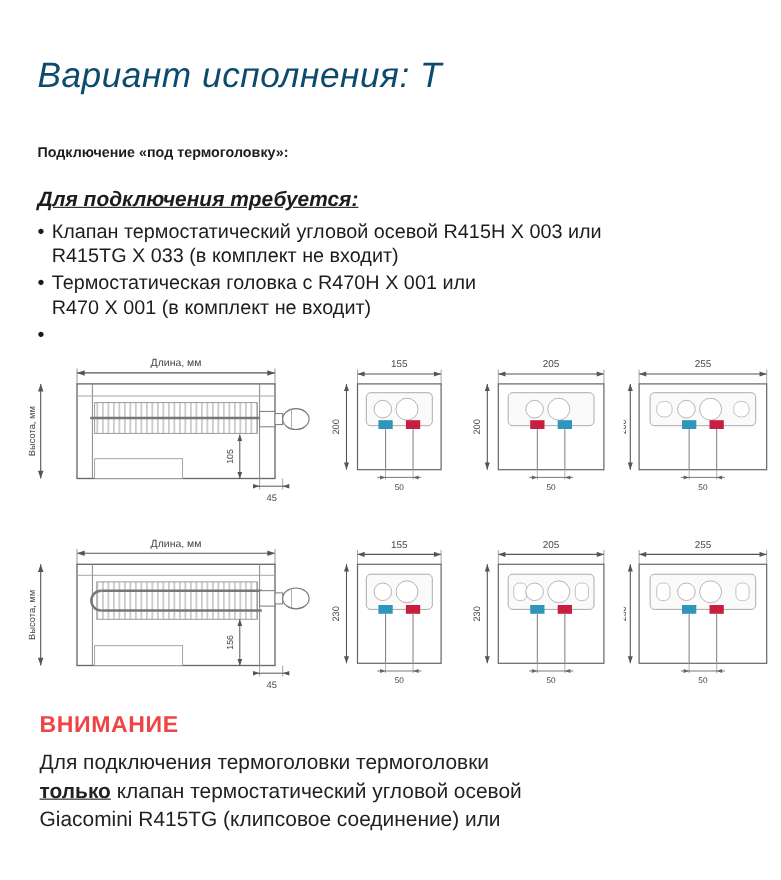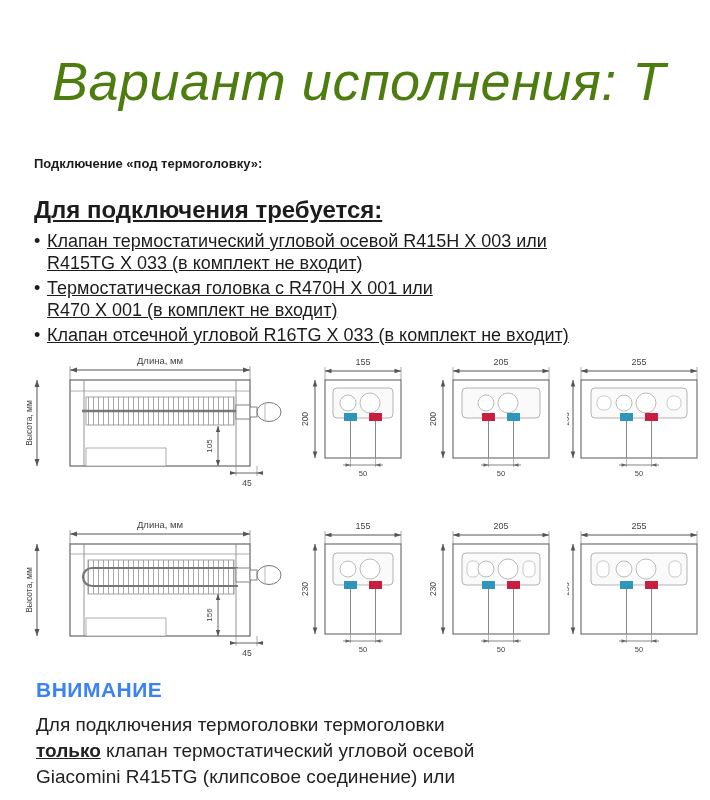--- a/index.html
+++ b/index.html
@@ -2,34 +2,34 @@
 <html lang="ru"><head>
 <meta charset="utf-8">
 <style>
   html,body{margin:0;padding:0;}
   body{
     width:710px;height:800px;overflow:hidden;background:#ffffff;
     font-family:"Liberation Sans","DejaVu Sans",sans-serif;color:#1c1c1c;
   }
   .page{position:relative;width:710px;height:800px;}
   .title{
-    font-size:54px;font-style:italic;font-weight:400;letter-spacing:.5px;
-    margin:50px 0 40px 52px;color:#4d7c0f;
+    font-size:32px;font-style:italic;font-weight:400;letter-spacing:.5px;
+    margin:50px 0 40px 34px;color:#0c4a6e;
   }
   .intro{margin:0 0 20px 34px;font-size:13px;font-weight:bold;line-height:24px;}
   .intro div{margin:0;}
   .req{margin:0 0 0 34px;}
   .req-heading{
-    font-size:24px;font-weight:bold;text-decoration:underline;
+    font-size:19px;font-weight:bold;font-style:italic;text-decoration:underline;
     margin:14px 0 6px 0;
   }
   .req-list{font-size:18px;line-height:22px;}
   .req-item{display:flex;margin:0 0 3px 0;}
   .req-item .bullet{width:13px;flex:0 0 13px;}
-  .req-item .txt{white-space:pre-line;text-decoration:underline;}
+  .req-item .txt{white-space:pre-line;}
   .drawings{margin:8px 0 0 26px;width:684px;}
   .draw-row{display:flex;align-items:flex-start;}
   .draw-row.second{margin-top:26px;}
   svg{display:block;}
   .dimtxt{fill:#444;font-family:"Liberation Sans",sans-serif;}
   .warning{margin:10px 0 0 36px;}
   .warn-heading{font-size:21px;font-weight:bold;letter-spacing:.5px;margin:0 0 10px 0;}
   .warn-text{font-size:19px;line-height:26px;color:#222;}
   .warn-bold{font-weight:bold;text-decoration:underline;}
 </style>
@@ -52,21 +52,20 @@
         <span class="txt">Клапан термостатический угловой осевой R415H X 003 или
 R415TG X 033 (в комплект не входит)</span>
       </div>
       <div class="req-item">
         <span class="bullet">•</span>
         <span class="txt">Термостатическая головка с R470H X 001 или
 R470 X 001 (в комплект не входит)</span>
       </div>
       <div class="req-item">
         <span class="bullet">•</span>
-        <span class="txt">Клапан отсечной угловой R16TG X 033 (в комплект не входит)</span>
       </div>
     </div>
   </div>
 
   <div class="drawings">
 
     <div class="draw-row">
 
       <svg width="265" height="138" viewBox="0 0 265 138">
         <defs>
@@ -321,21 +320,21 @@
           <line x1="84.5" y1="116" x2="84.5" y2="125" stroke="#999" stroke-width=".7"></line>
         <line x1="52" y1="123" x2="92" y2="123" stroke="#666" stroke-width=".8"></line>
         <path d="M59.5 123 l-5 -1.8 v3.6 z" fill="#666"></path>
           <path d="M84.5 123 l5 -1.8 v3.6 z" fill="#666"></path>
         <text class="dimtxt" x="72" y="134" font-size="7.5" text-anchor="middle">50</text>
       </svg>
     </div>
   </div>
 
   <div class="warning">
-    <div class="warn-heading" style="color:#3b82f6;">ВНИМАНИЕ</div>
+    <div class="warn-heading" style="color:#ef4444;">ВНИМАНИЕ</div>
     <div class="warn-text">
       <div>Для подключения термоголовки термоголовки</div>
       <div><span class="warn-bold">только</span><span> клапан термостатический угловой осевой</span></div>
       <div>Giacomini R415TG (клипсовое соединение) или</div>
 
     </div>
   </div>
 
 </div>
 

